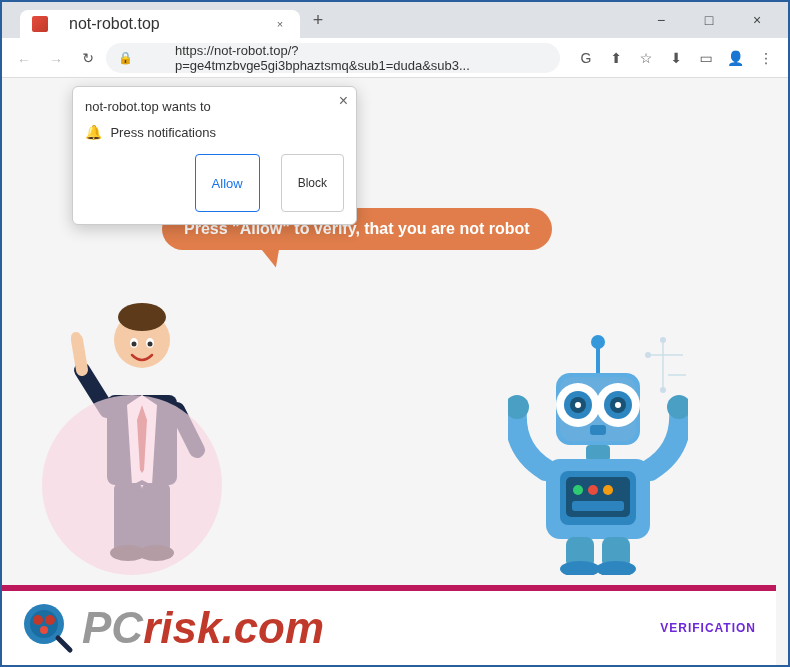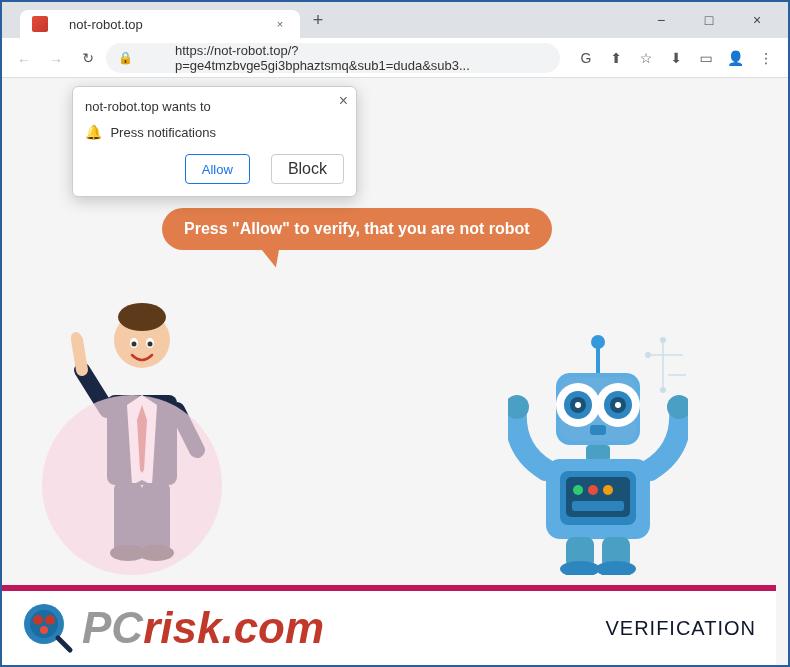--- a/index.html
+++ b/index.html
@@ -55,21 +55,21 @@
 
     .favicon {
       width: 16px;
       height: 16px;
       background: linear-gradient(135deg, #e74c3c, #c0392b);
       border-radius: 2px;
       flex-shrink: 0;
     }
 
     .tab-title {
-      font-size: 13px;
+      font-size: 16px;
       color: #333;
       white-space: nowrap;
       overflow: hidden;
       text-overflow: ellipsis;
       flex: 1;
       padding-left: 15px;
     }
 
     .tab-x {
       width: 16px;
@@ -251,26 +251,26 @@
       padding: 5px 16px;
       border: 1px solid #1a73e8;
       border-radius: 4px;
       background: #fff;
       color: #1a73e8;
       font-size: 13px;
       cursor: pointer;
     }
 
     .btn-block {
-      padding: 5px 16px;
+      padding: 21px 16px;
       border: 1px solid #ccc;
       border-radius: 4px;
       background: #fff;
       color: #333;
-      font-size: 16px;
+      font-size: 12px;
       cursor: pointer;
     }
 
     
     .speech-bubble {
       position: absolute;
       top: 130px;
       left: 160px;
       background: #e07d4a;
       border-radius: 24px;
@@ -333,23 +333,23 @@
       gap: 8px;
     }
 
     .logo-icon {
       width: 52px;
       height: 52px;
     }
 
     .verification-text {
       margin-left: auto;
-      font-size: 20px;
-      font-weight: normal;
-      color: #0f172a;
+      font-size: 12px;
+      font-weight: bold;
+      color: #6d28d9;
       letter-spacing: 1px;
     }
 
     
     .person-circle {
       position: absolute;
       bottom: 0;
       left: -20px;
       width: 180px;
       height: 180px;

